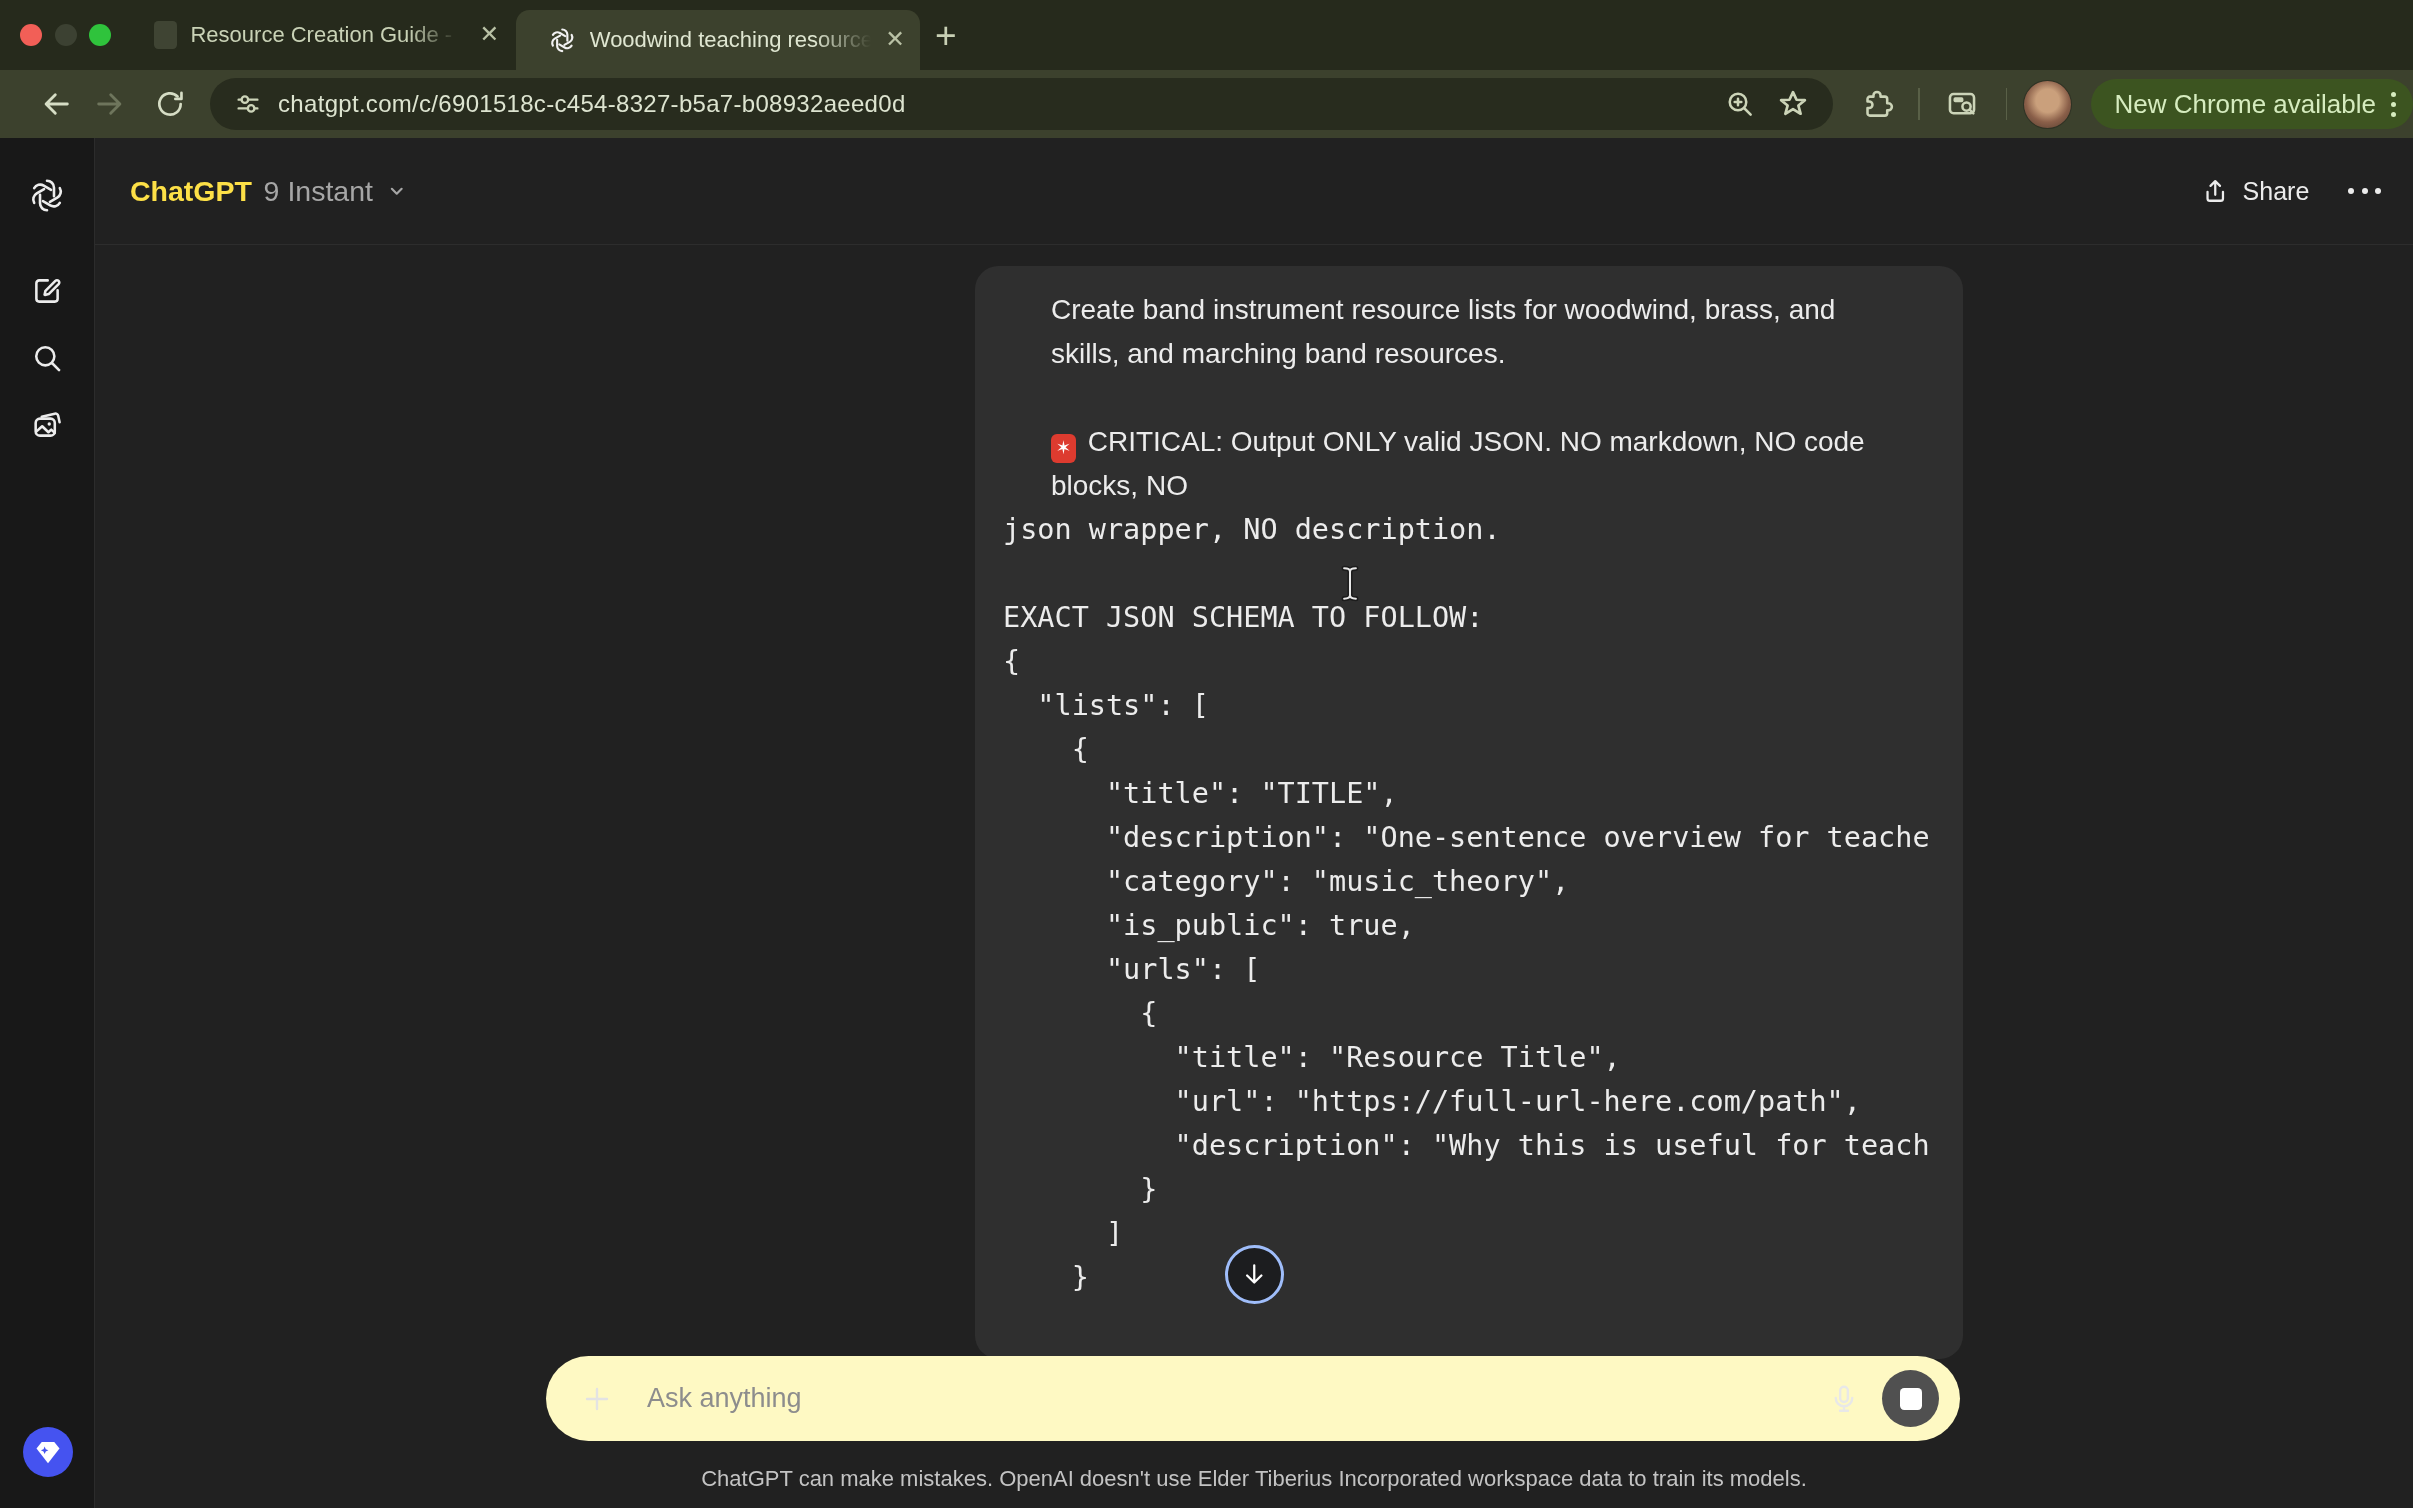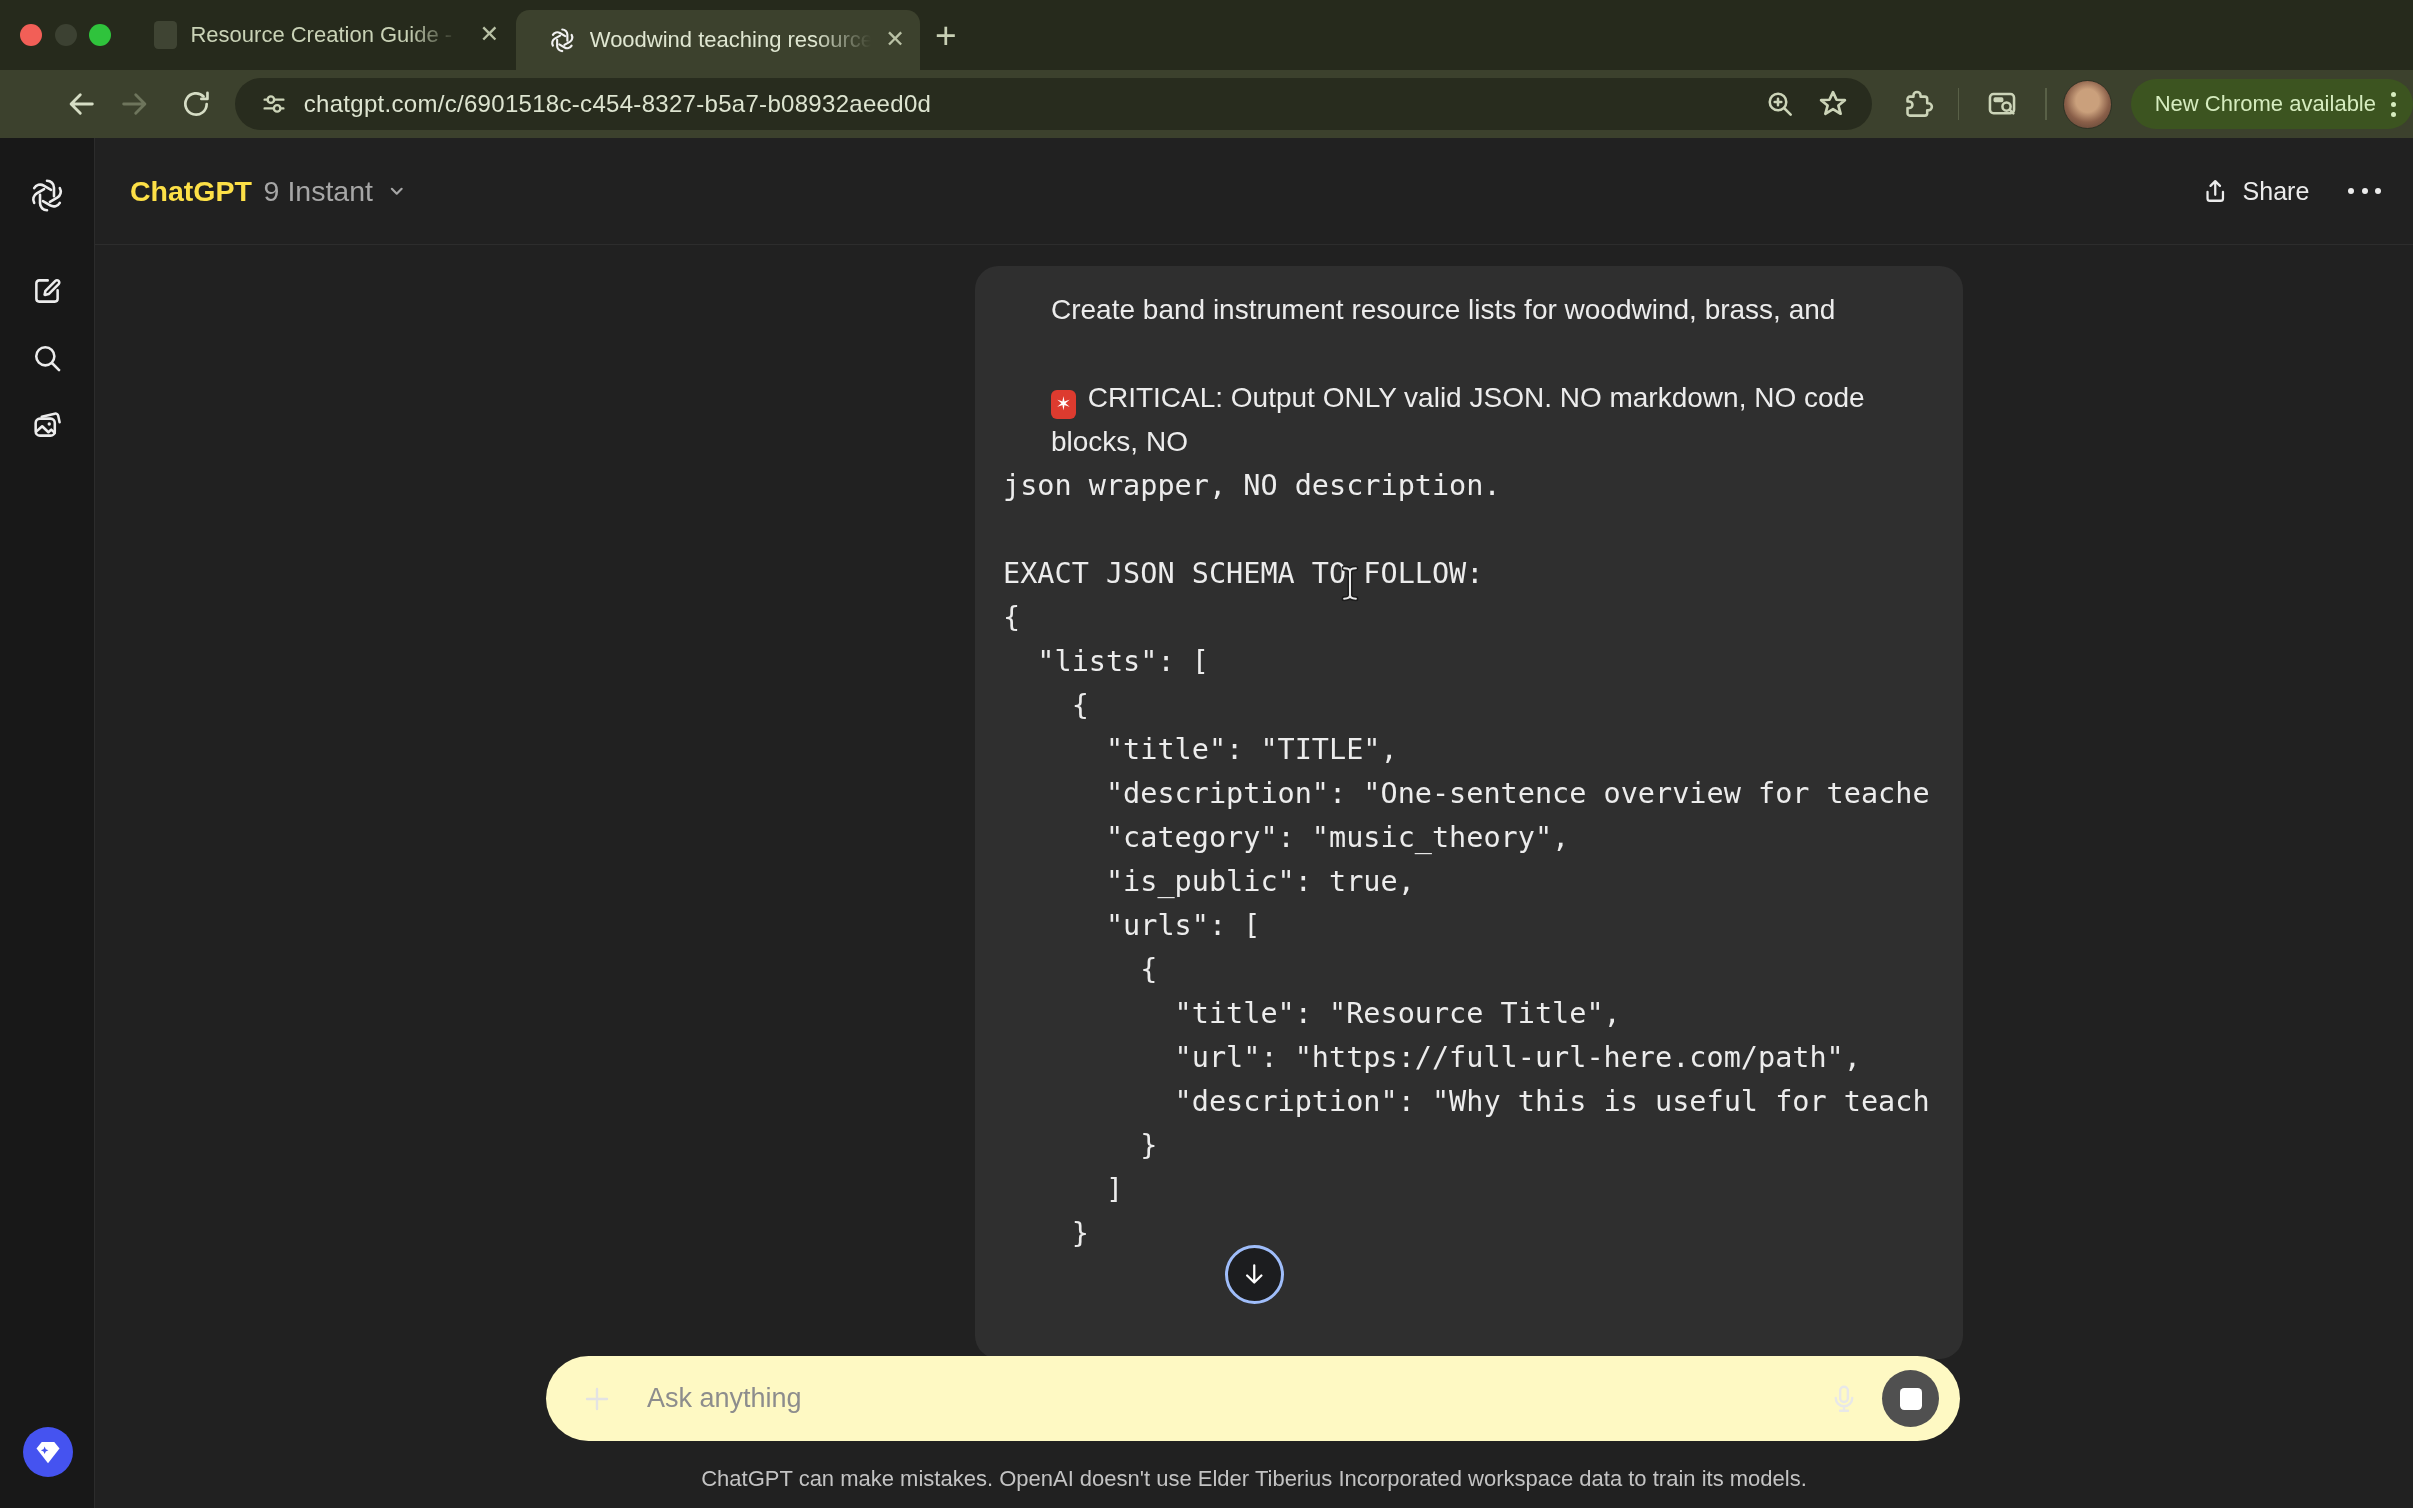--- a/index.html
+++ b/index.html
@@ -29,21 +29,21 @@
   .newtab-btn { margin-left:15px; color:#c8d0b4; font-size:37px; font-weight:300; line-height:37px; }
 
   .toolbar { position:absolute; left:0; top:70px; width:2413px; height:68px; background:#3c412d; display:flex; align-items:center; padding-left:38px;justify-content:flex-end; }
   .nav-ic { width:37px; height:37px; display:flex; align-items:center; justify-content:center; }
   .urlbar { margin-left:21px; width:1637px; height:52px; border-radius:26px; background:#282c1e; display:flex; align-items:center; padding:0 22.6px 0 23.5px; }
   .url-text { margin-left:15px; color:#dde4d0; font-size:24px; letter-spacing:0.3px; white-space:nowrap; }
   .urlbar .right { margin-left:auto; display:flex; align-items:center; gap:20px; }
   .tb-sep { width:1.7px; height:32px; background:#596047; }
   .avatar { width:49px; height:49px; border-radius:50%; background:radial-gradient(circle at 50% 42%, #caa07c 0 32%, #8a5f49 60%, #4e3a2e 100%); border:0.8px solid #2e3224; }
   .update-pill { height:50px; border-radius:25px; background:#3c5420; display:flex; align-items:center; padding:0 17px 0 23.5px; margin-left:19px; }
-  .update-pill span { color:#d6ecbf; font-size:22px; white-space:nowrap; }
+  .update-pill span { color:#d6ecbf; font-size:26px; white-space:nowrap; }
   .vdots { display:flex; flex-direction:column; gap:5px; margin-left:15px; }
   .vdots i { width:5px; height:5px; border-radius:50%; background:#d6ecbf; }
 
   
   .sidebar { position:absolute; left:0; top:138px; width:95px; height:1370px; background:#181818; border-right:1.7px solid #2c2c2c; }
   .side-ic { position:absolute; left:50%; transform:translateX(-50%); display:flex; align-items:center; justify-content:center; }
   .gem-btn { position:absolute; left:22.6px; top:1289px; width:50px; height:50px; border-radius:50%; background:#4553f0; display:flex; align-items:center; justify-content:center; }
 
   .app-header { position:absolute; left:95px; top:138px; right:0; height:107px; border-bottom:1.7px solid #2d2d2d; background:#212121; }
   .model-switch { position:absolute; left:35px; top:0; height:106px; display:flex; align-items:center; gap:11.7px; }
@@ -244,20 +244,21 @@
       <span class="hdots">
           <i></i>
           <i></i>
           <i></i>
         </span>
     </div>
   </div>
 
   <div class="bubble">
     <div class="line">Create band instrument resource lists for woodwind, brass, and</div>
+    <div class="line">skills, and marching band resources.</div>
     <div class="gap"></div>
     <div class="line"><span class="emoji-badge">✶</span><span>CRITICAL: Output ONLY valid JSON. NO markdown, NO code</span></div>
     <div class="line">blocks, NO</div>
     <div class="mline">json wrapper, NO description.</div>
     <div class="gap"></div>
     <div class="mline">EXACT JSON SCHEMA TO FOLLOW:</div>
     <div class="mline">{</div>
     <div class="mline">  "lists": [</div>
     <div class="mline">    {</div>
     <div class="mline">      "title": "TITLE",</div>

